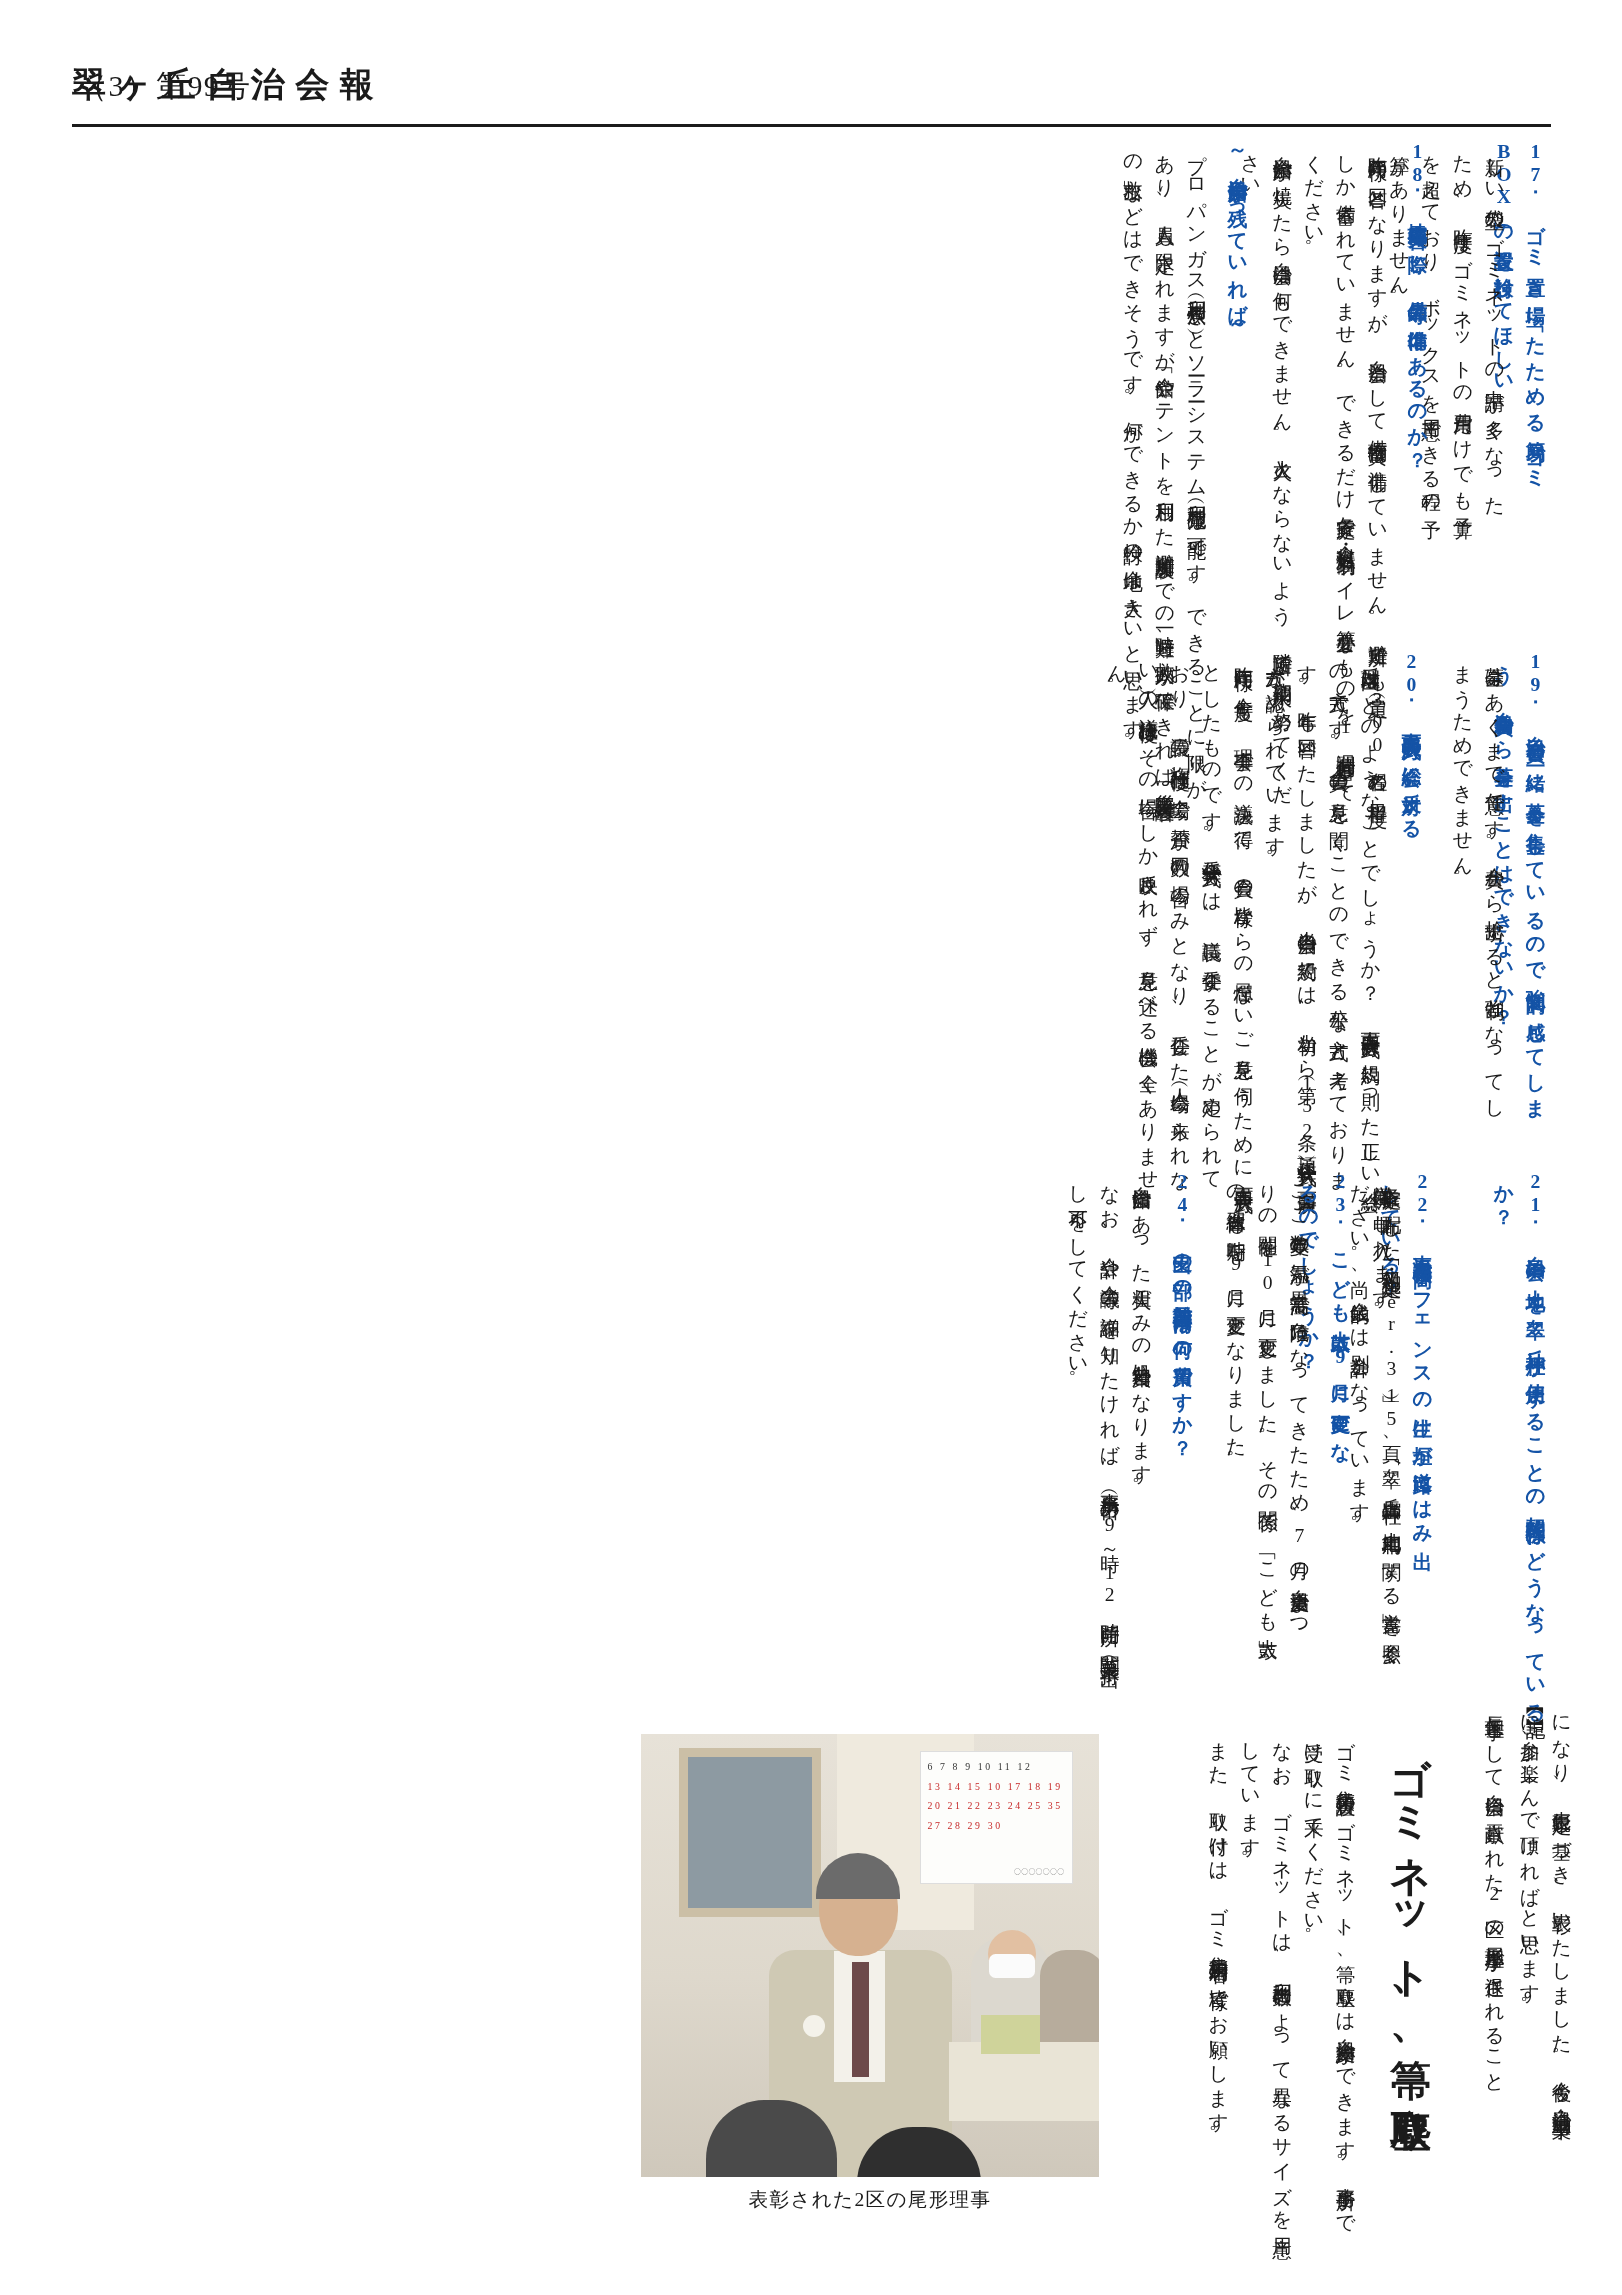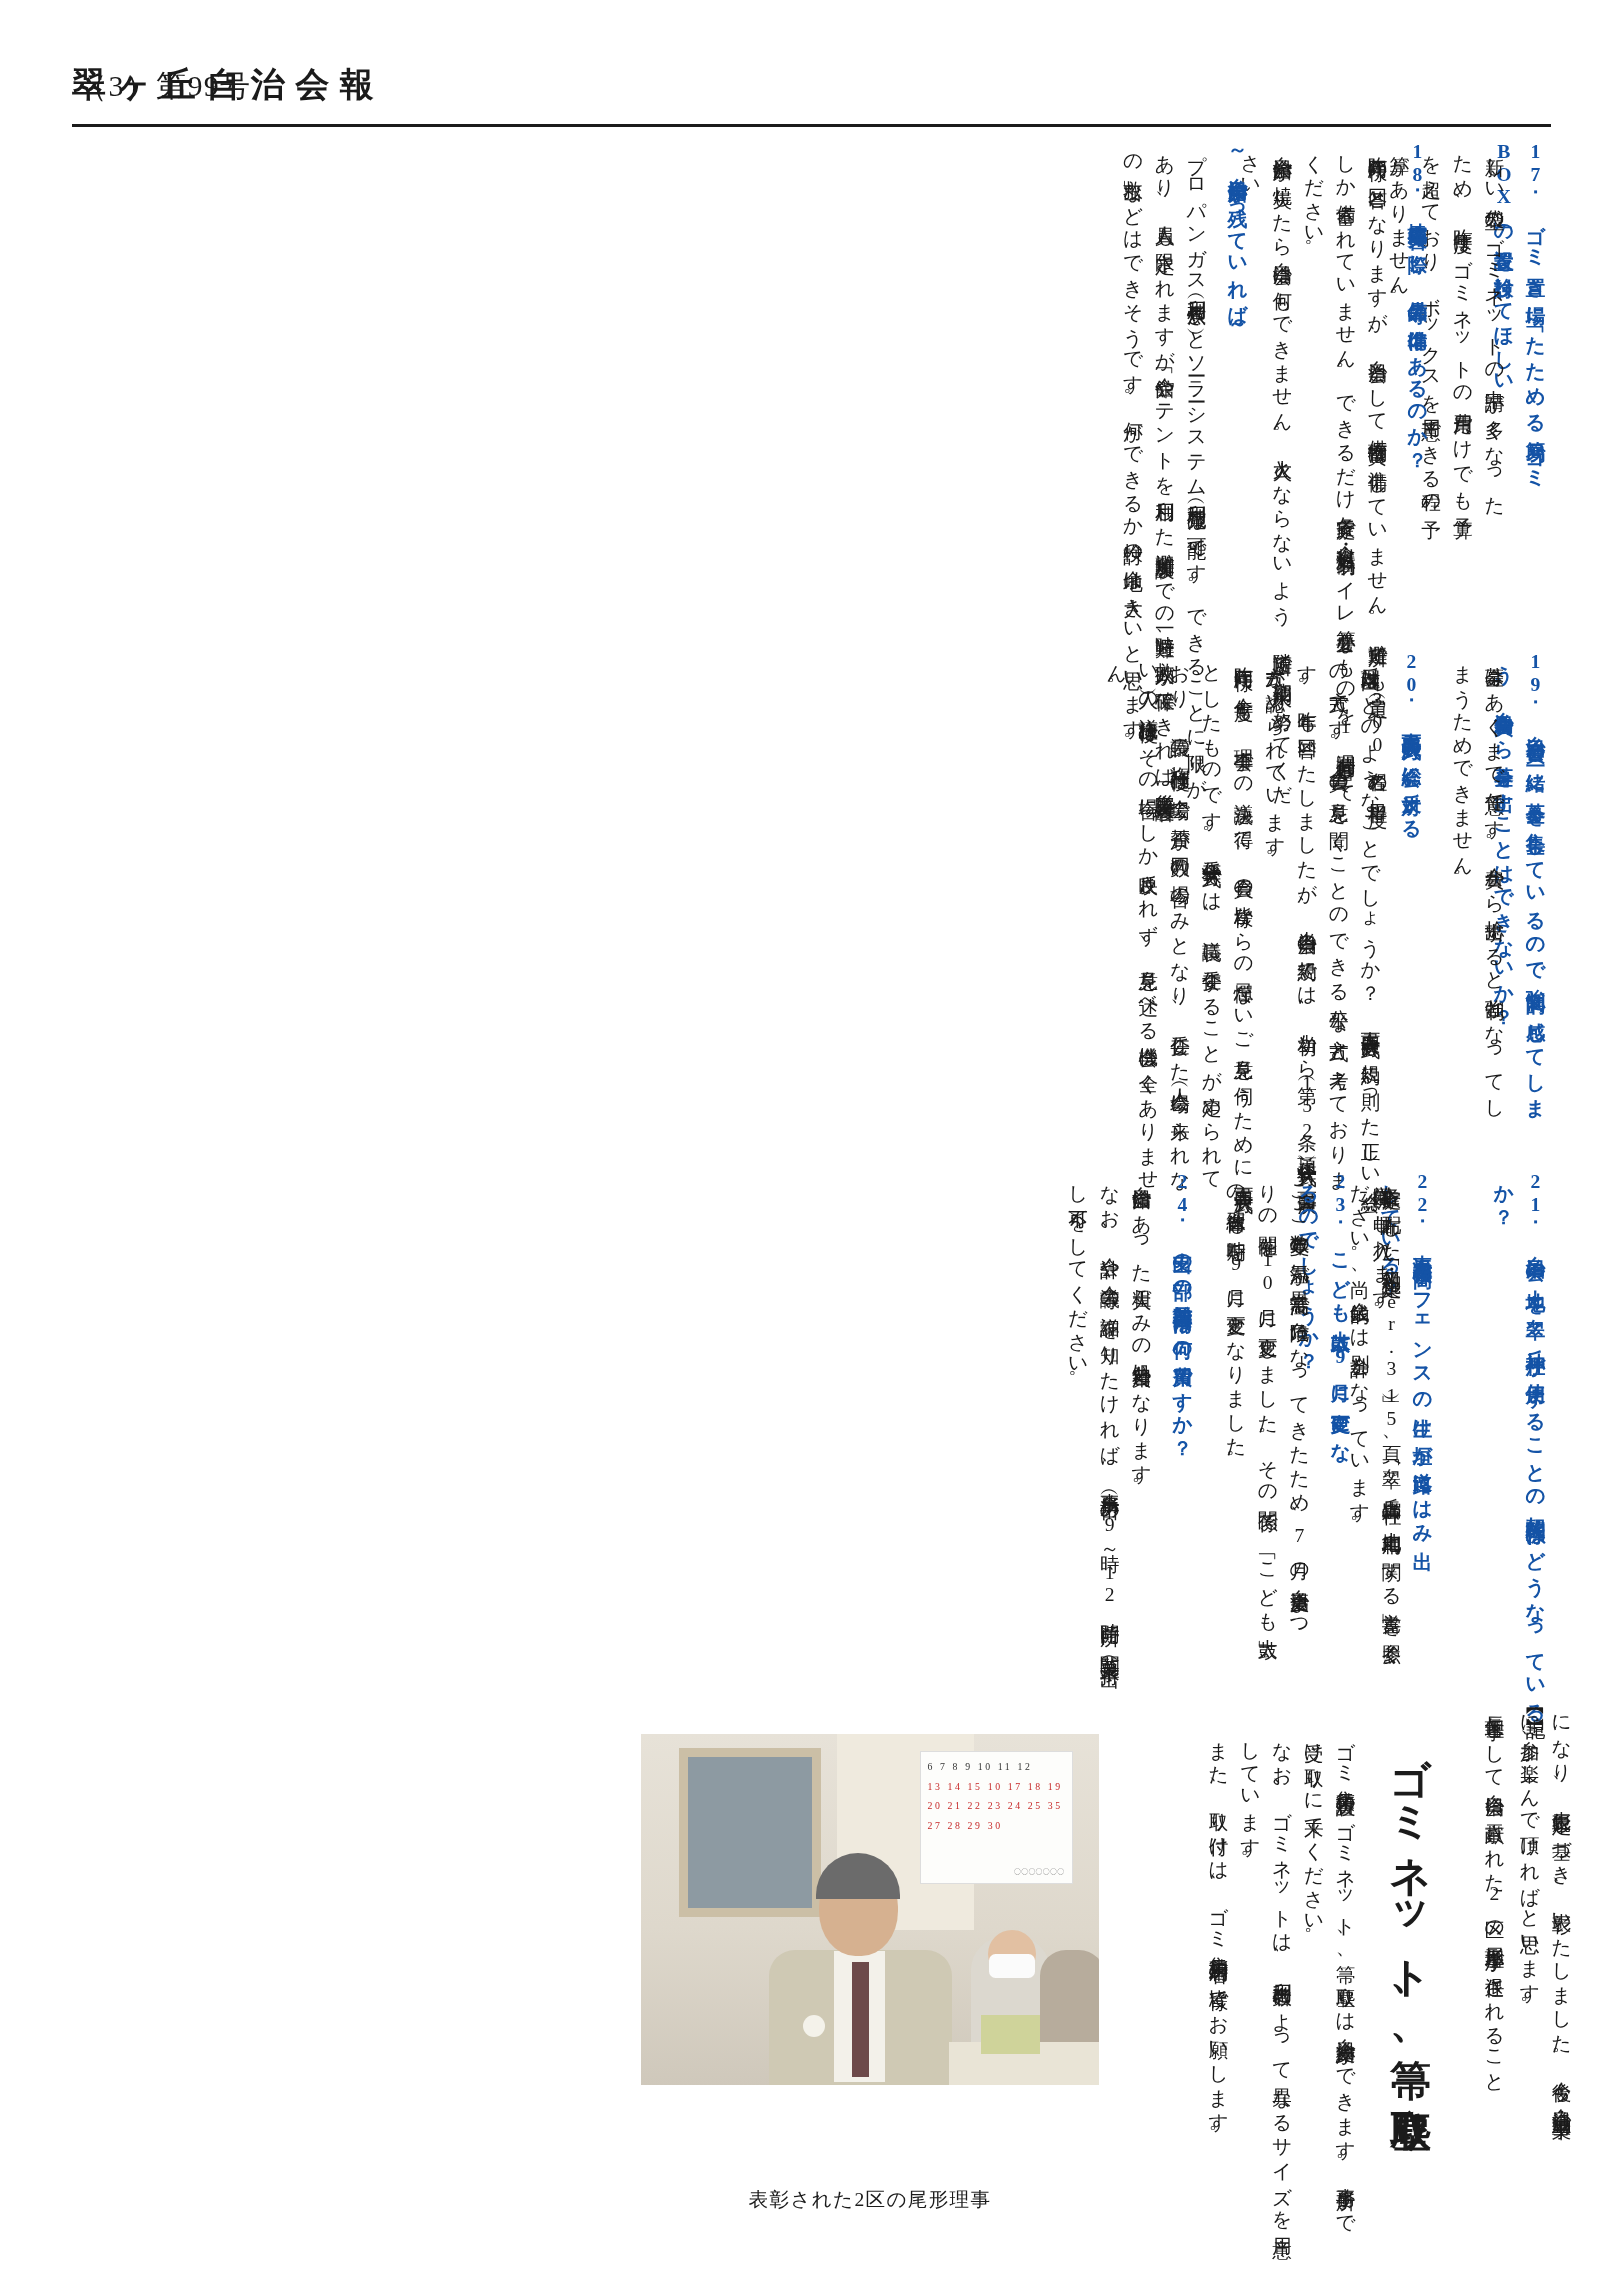--- a/index.html
+++ b/index.html
@@ -52,21 +52,21 @@
   }
   .q{ color:#1453a6; font-weight:700; }
   .a{ color:#1b1b1b; }
   
   .photo-wrap{
     position:absolute;
     left:641px;top:1734px;
     width:458px;height:471px;
   }
   .photo{
-    width:458px;height:351px;
+    width:458px;height:443px;
     background:#b9b4ab;
     position:relative;
     overflow:hidden;
   }
   .ph-wall{position:absolute;inset:0;background:linear-gradient(180deg,#e7e2d8 0%,#ded8cc 55%,#cfc8bb 100%);}
   .ph-frame{position:absolute;left:38px;top:14.4px;width:124px;height:151px;background:#8d9aa2;border:9.2px solid #cbbfa6;}
   .ph-cal{position:absolute;right:26px;top:17px;width:151px;height:131px;background:#fdfdfb;border:1.3px solid #ddd;}
   .ph-cal .row{position:absolute;left:6.5px;font-size:9.8px;letter-spacing:2.6px;color:#333;white-space:nowrap;}
   .ph-cal .r1{top:9.2px;}
   .ph-cal .r2{top:29px;}

